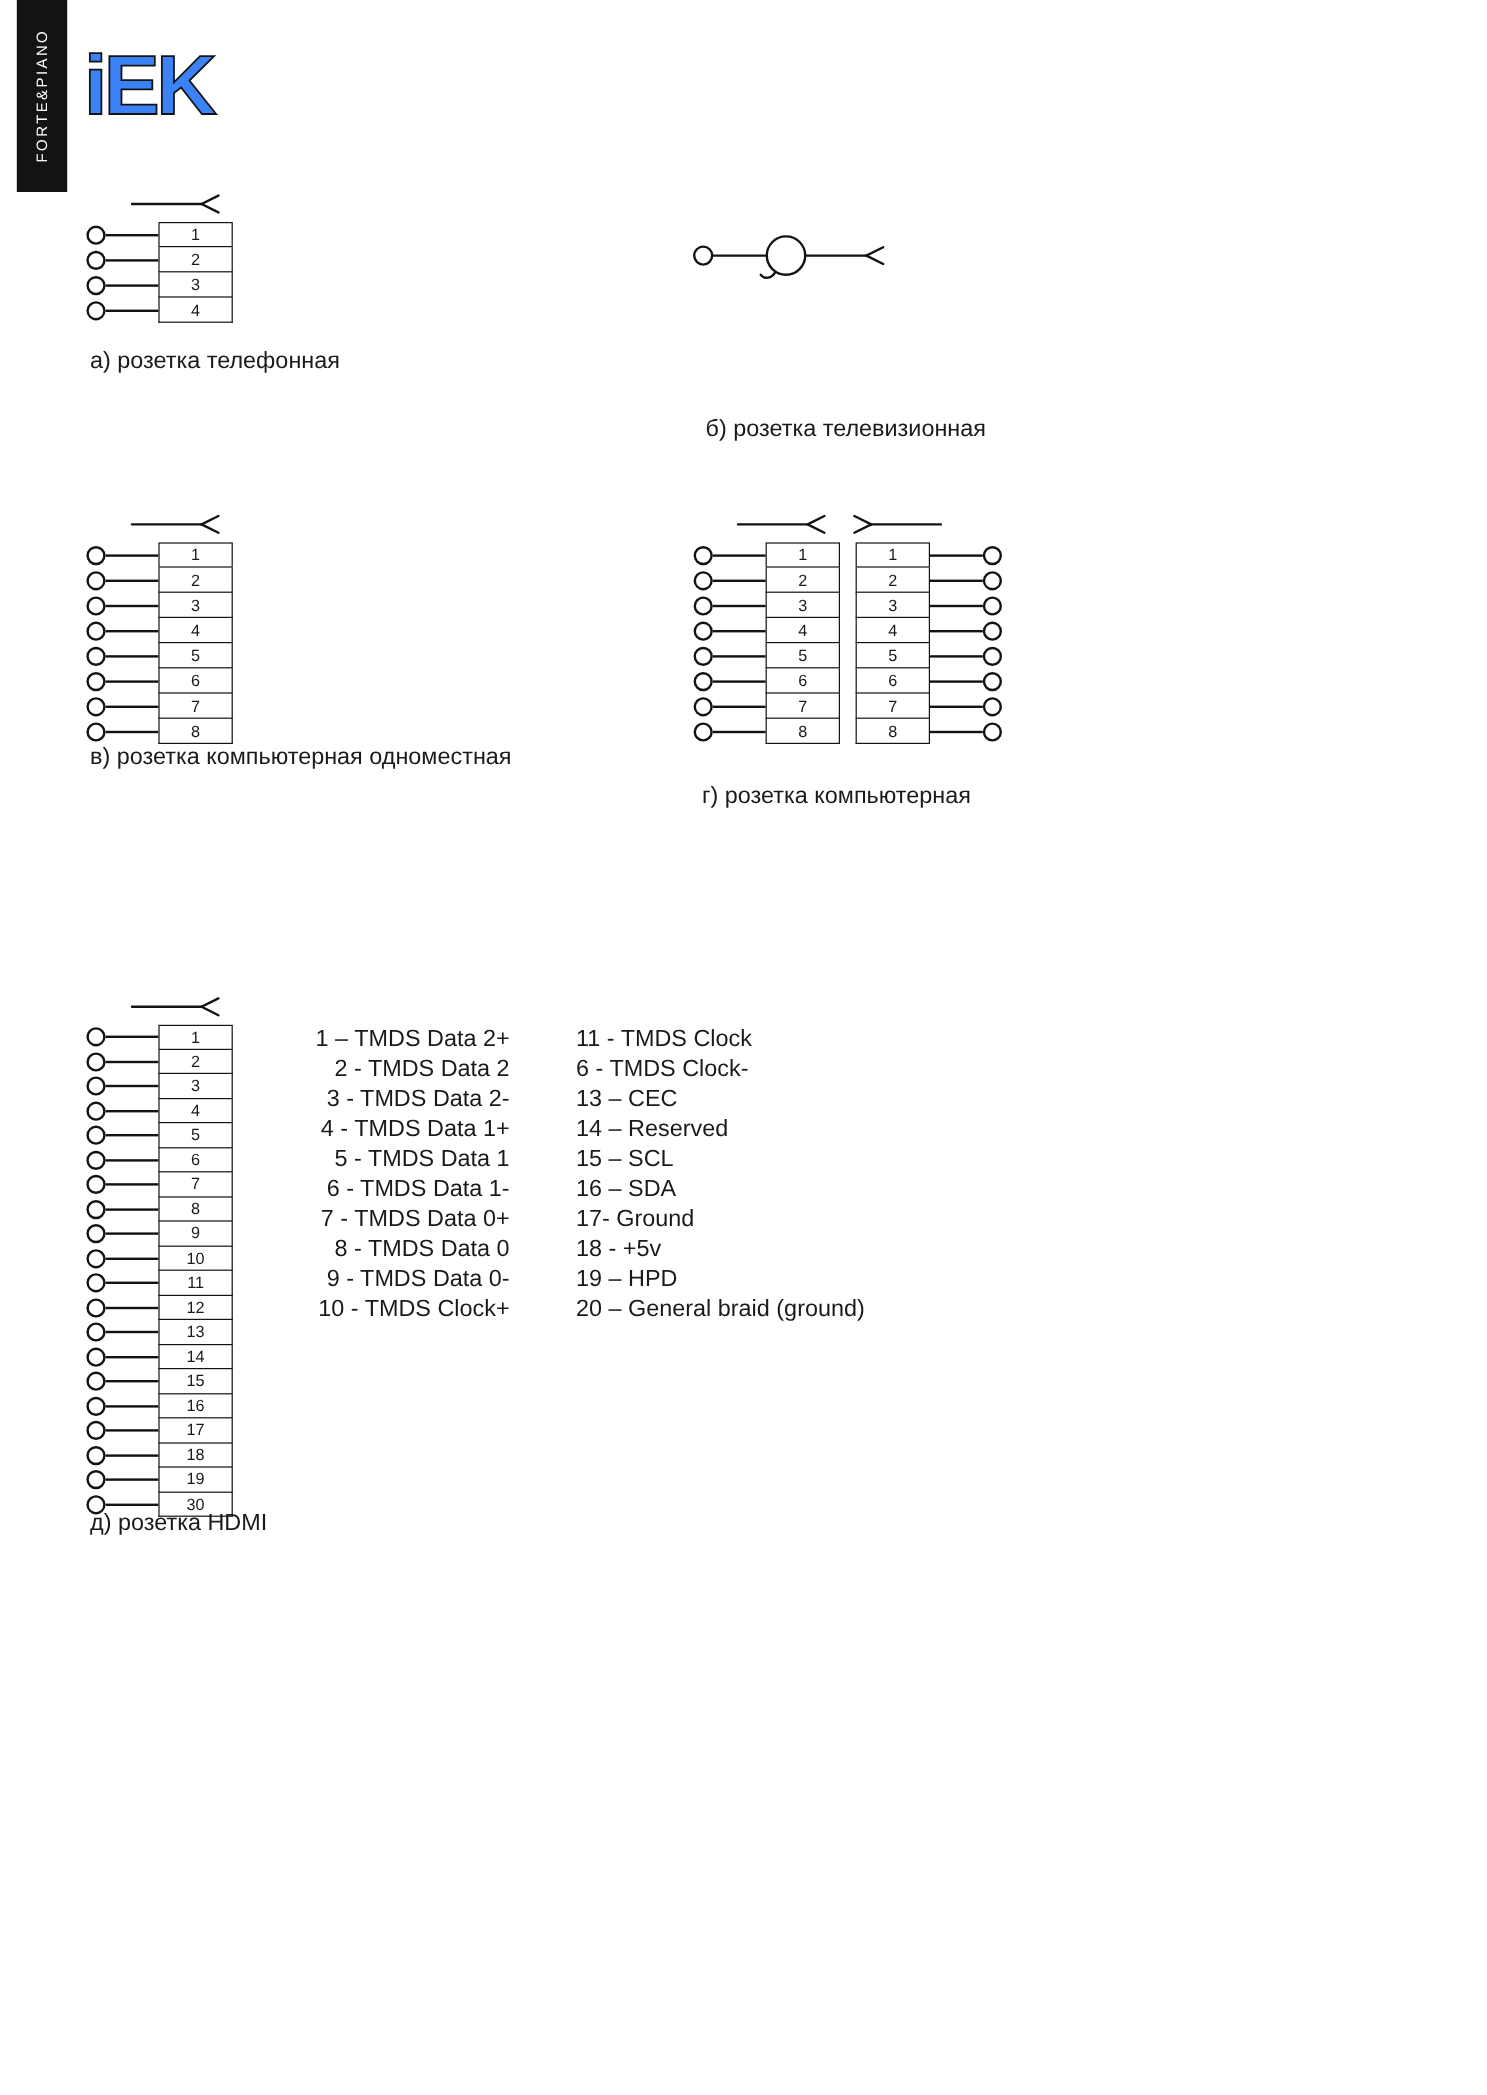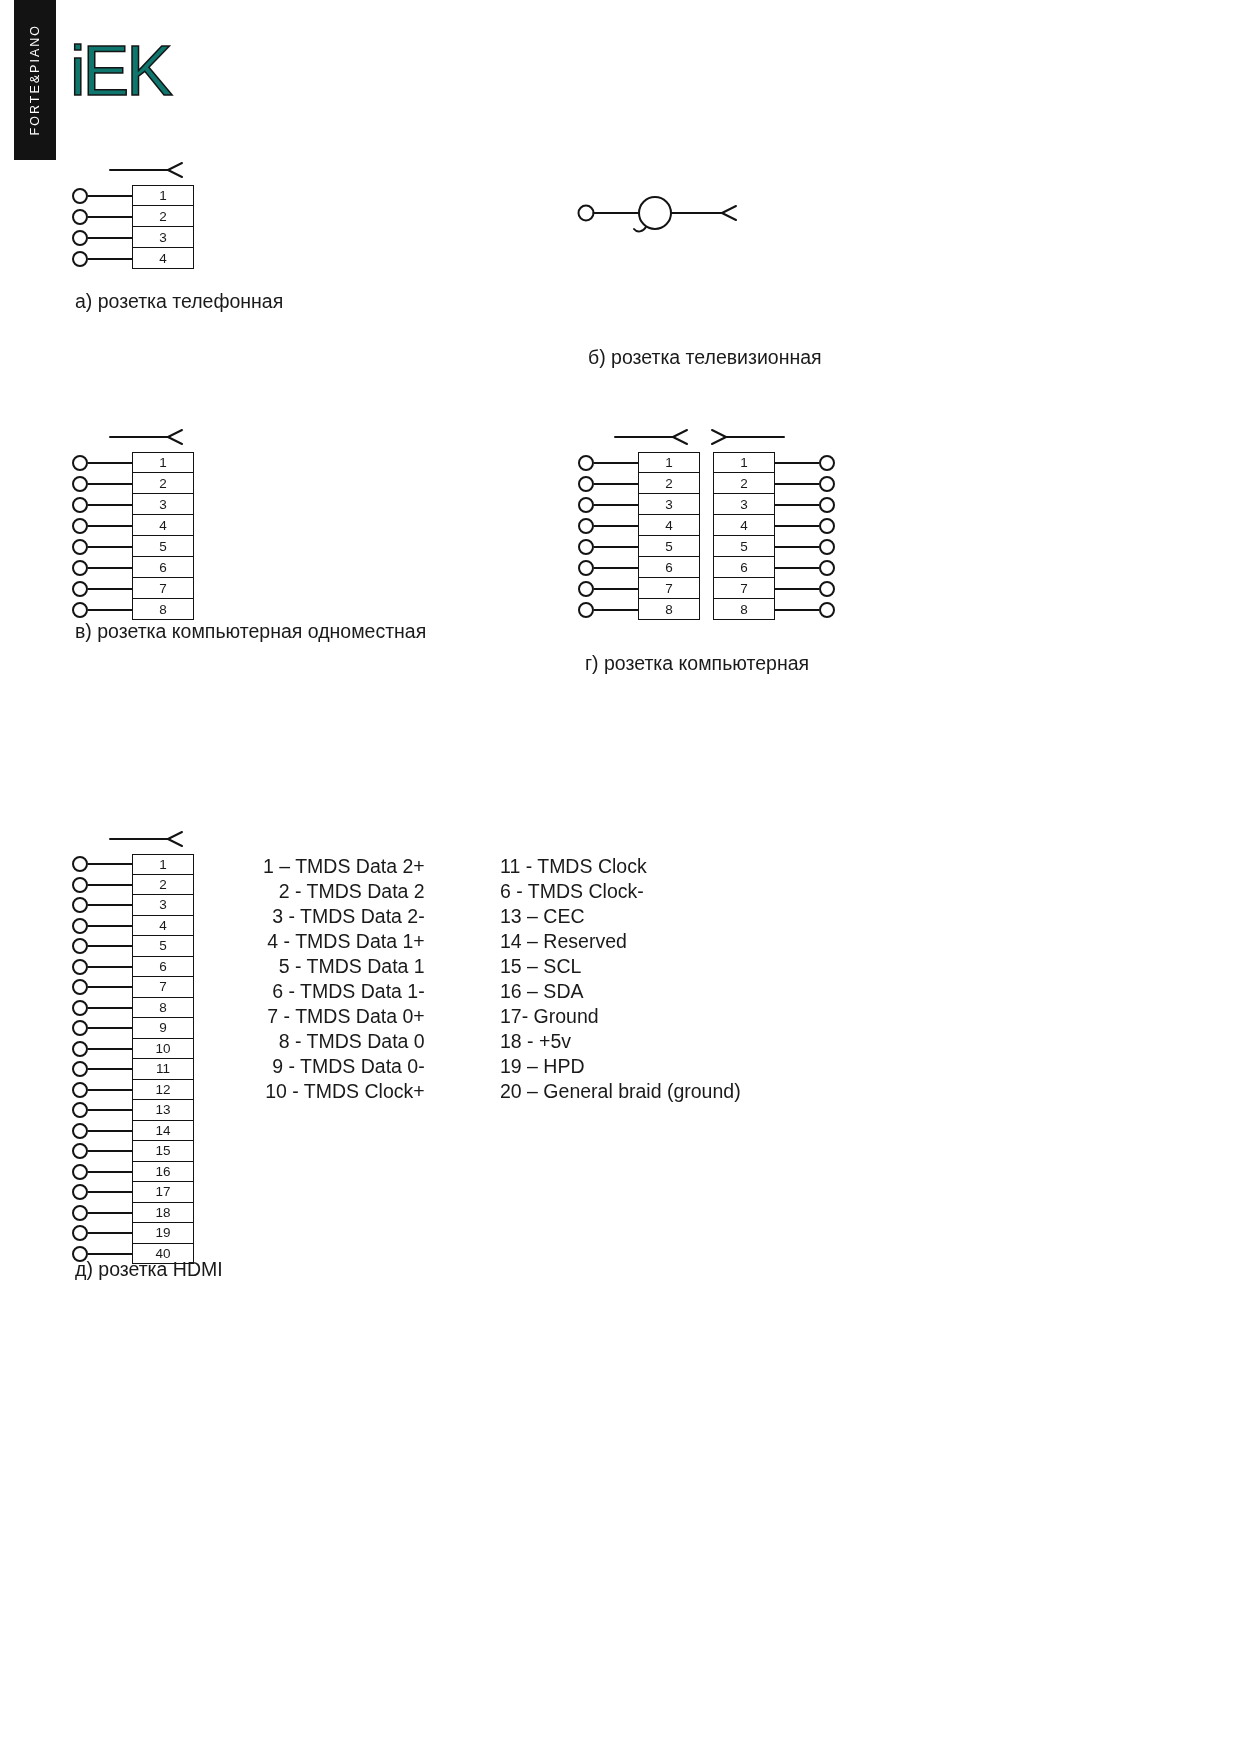--- a/index.html
+++ b/index.html
@@ -5,22 +5,22 @@
   html,body{margin:0;padding:0;background:#ffffff;}
   .page{position:relative;width:1239px;height:1746px;background:#fff;
         font-family:"Liberation Sans",sans-serif;color:#1a1a1a;overflow:hidden;}
   .abs{position:absolute;}
 
   .brand-bar{left:14px;top:0;width:42px;height:160px;background:#131313;
              display:flex;align-items:center;justify-content:center;}
   .brand-text{writing-mode:vertical-rl;transform:rotate(180deg);color:#fff;
               font-size:12.5px;letter-spacing:2px;font-weight:400;}
 
-  .logo{left:70px;top:36px;font-size:70px;font-weight:normal;letter-spacing:-3px;
-        line-height:1;color:#0f766e;-webkit-text-stroke:1.5px #131313;}
+  .logo{left:70px;top:36px;font-size:70px;font-weight:bold;letter-spacing:-3px;
+        line-height:1;color:#3b82f6;-webkit-text-stroke:1.5px #131313;}
 
   .pinbox{display:flex;flex-direction:column;}
   .pinrow{display:flex;align-items:center;}
   .rows21  .pinrow{height:21px;}
   .rows205 .pinrow{height:20.5px;}
   .circle{width:12px;height:12px;border:2px solid #131313;border-radius:50%;
           background:#fff;flex:none;}
   .wire{height:2px;background:#131313;flex:none;width:44px;}
   .cell{width:60px;align-self:stretch;border:1.5px solid #131313;border-top:none;
         display:flex;align-items:center;justify-content:center;font-size:13.5px;flex:none;}
@@ -376,21 +376,21 @@
 
       <div class="pinrow">
         <span class="circle"></span>
         <span class="wire"></span>
         <span class="cell">19</span>
       </div>
 
       <div class="pinrow">
         <span class="circle"></span>
         <span class="wire"></span>
-        <span class="cell">40</span>
+        <span class="cell">30</span>
       </div>
     </div>
 
   <div class="abs legend" style="left:263px;top:855px;align-items:flex-end;">
 
       <div class="legend-line">1 – TMDS Data 2+</div>
 
       <div class="legend-line">2 - TMDS Data 2</div>
 
       <div class="legend-line">3 - TMDS Data 2-</div>
@@ -402,21 +402,21 @@
       <div class="legend-line">6 - TMDS Data 1-</div>
 
       <div class="legend-line">7 - TMDS Data 0+</div>
 
       <div class="legend-line">8 - TMDS Data 0</div>
 
       <div class="legend-line">9 - TMDS Data 0-</div>
 
       <div class="legend-line">10 - TMDS Clock+</div>
     </div>
-  <div class="abs legend" style="left:500px;top:855px;">
+  <div class="abs legend" style="left:480px;top:855px;">
 
       <div class="legend-line">11 - TMDS Clock</div>
 
       <div class="legend-line">6 - TMDS Clock-</div>
 
       <div class="legend-line">13 – CEC</div>
 
       <div class="legend-line">14 – Reserved</div>
 
       <div class="legend-line">15 – SCL</div>

